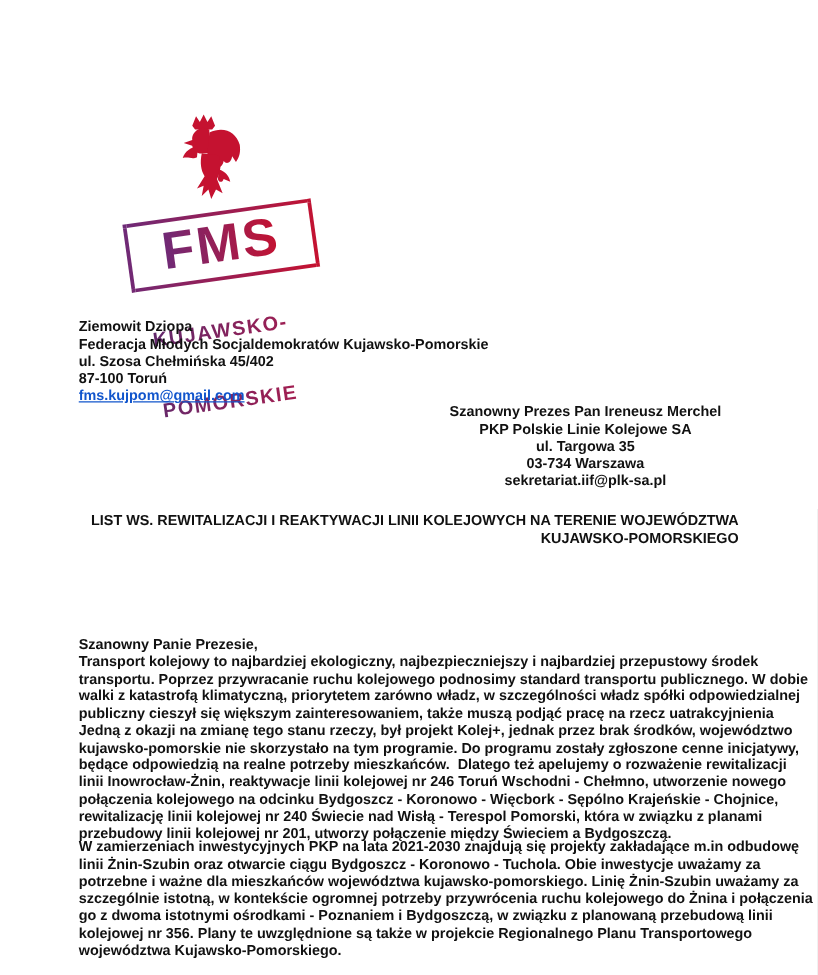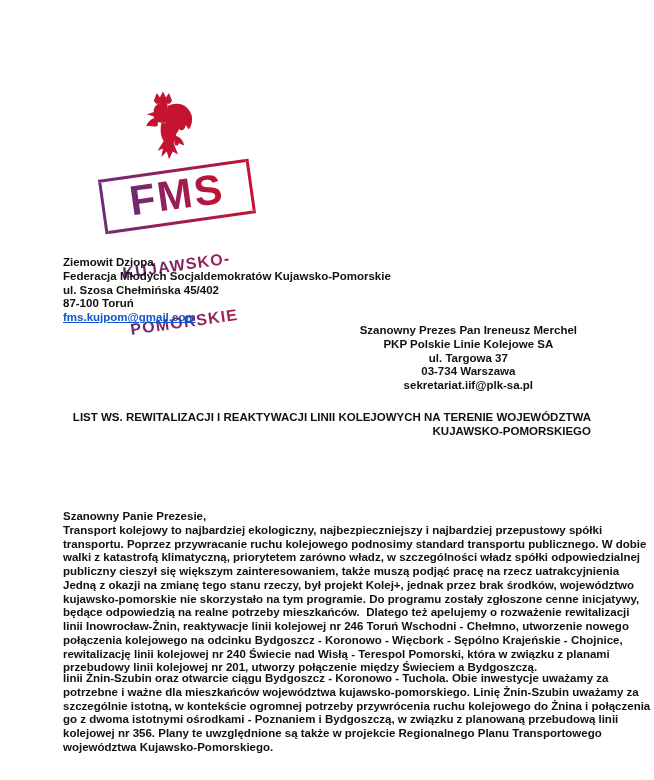--- a/index.html
+++ b/index.html
@@ -84,45 +84,46 @@
         <div class="ln">Federacja Młodych Socjaldemokratów Kujawsko-Pomorskie</div>
         <div class="ln">ul. Szosa Chełmińska 45/402</div>
         <div class="ln">87-100 Toruń</div>
       </div>
     <a class="email-link" href="#">fms.kujpom@gmail.com</a>
   </div>
 
   <div class="recipient txt">
       <div class="ln">Szanowny Prezes Pan Ireneusz Merchel</div>
       <div class="ln">PKP Polskie Linie Kolejowe SA</div>
-      <div class="ln">ul. Targowa 37</div>
+      <div class="ln">ul. Targowa 35</div>
       <div class="ln">03-734 Warszawa</div>
       <div class="ln">sekretariat.iif@plk-sa.pl</div>
     </div>
 
   <div class="title txt">
     <div class="ln">LIST WS. REWITALIZACJI I REAKTYWACJI LINII KOLEJOWYCH NA TERENIE WOJEWÓDZTWA</div>
     <div class="ln">KUJAWSKO-POMORSKIEGO</div>
   </div>
 
   <div class="para p1 txt">
       <div class="ln">Szanowny Panie Prezesie,</div>
-      <div class="ln">Transport kolejowy to najbardziej ekologiczny, najbezpieczniejszy i najbardziej przepustowy spółki</div>
+      <div class="ln">Transport kolejowy to najbardziej ekologiczny, najbezpieczniejszy i najbardziej przepustowy środek</div>
       <div class="ln">transportu. Poprzez przywracanie ruchu kolejowego podnosimy standard transportu publicznego. W dobie</div>
       <div class="ln">walki z katastrofą klimatyczną, priorytetem zarówno władz, w szczególności władz spółki odpowiedzialnej</div>
       <div class="ln">publiczny cieszył się większym zainteresowaniem, także muszą podjąć pracę na rzecz uatrakcyjnienia</div>
       <div class="ln">Jedną z okazji na zmianę tego stanu rzeczy, był projekt Kolej+, jednak przez brak środków, województwo</div>
       <div class="ln">kujawsko-pomorskie nie skorzystało na tym programie. Do programu zostały zgłoszone cenne inicjatywy,</div>
       <div class="ln">będące odpowiedzią na realne potrzeby mieszkańców.  Dlatego też apelujemy o rozważenie rewitalizacji</div>
       <div class="ln">linii Inowrocław-Żnin, reaktywacje linii kolejowej nr 246 Toruń Wschodni - Chełmno, utworzenie nowego</div>
       <div class="ln">połączenia kolejowego na odcinku Bydgoszcz - Koronowo - Więcbork - Sępólno Krajeńskie - Chojnice,</div>
       <div class="ln">rewitalizację linii kolejowej nr 240 Świecie nad Wisłą - Terespol Pomorski, która w związku z planami</div>
       <div class="ln">przebudowy linii kolejowej nr 201, utworzy połączenie między Świeciem a Bydgoszczą.</div>
     </div>
   <div class="para p2 txt">
+      <div class="ln">W zamierzeniach inwestycyjnych PKP na lata 2021-2030 znajdują się projekty zakładające m.in odbudowę</div>
       <div class="ln">linii Żnin-Szubin oraz otwarcie ciągu Bydgoszcz - Koronowo - Tuchola. Obie inwestycje uważamy za</div>
       <div class="ln">potrzebne i ważne dla mieszkańców województwa kujawsko-pomorskiego. Linię Żnin-Szubin uważamy za</div>
       <div class="ln">szczególnie istotną, w kontekście ogromnej potrzeby przywrócenia ruchu kolejowego do Żnina i połączenia</div>
       <div class="ln">go z dwoma istotnymi ośrodkami - Poznaniem i Bydgoszczą, w związku z planowaną przebudową linii</div>
       <div class="ln">kolejowej nr 356. Plany te uwzględnione są także w projekcie Regionalnego Planu Transportowego</div>
       <div class="ln">województwa Kujawsko-Pomorskiego.</div>
     </div>
 
 </div>
 

